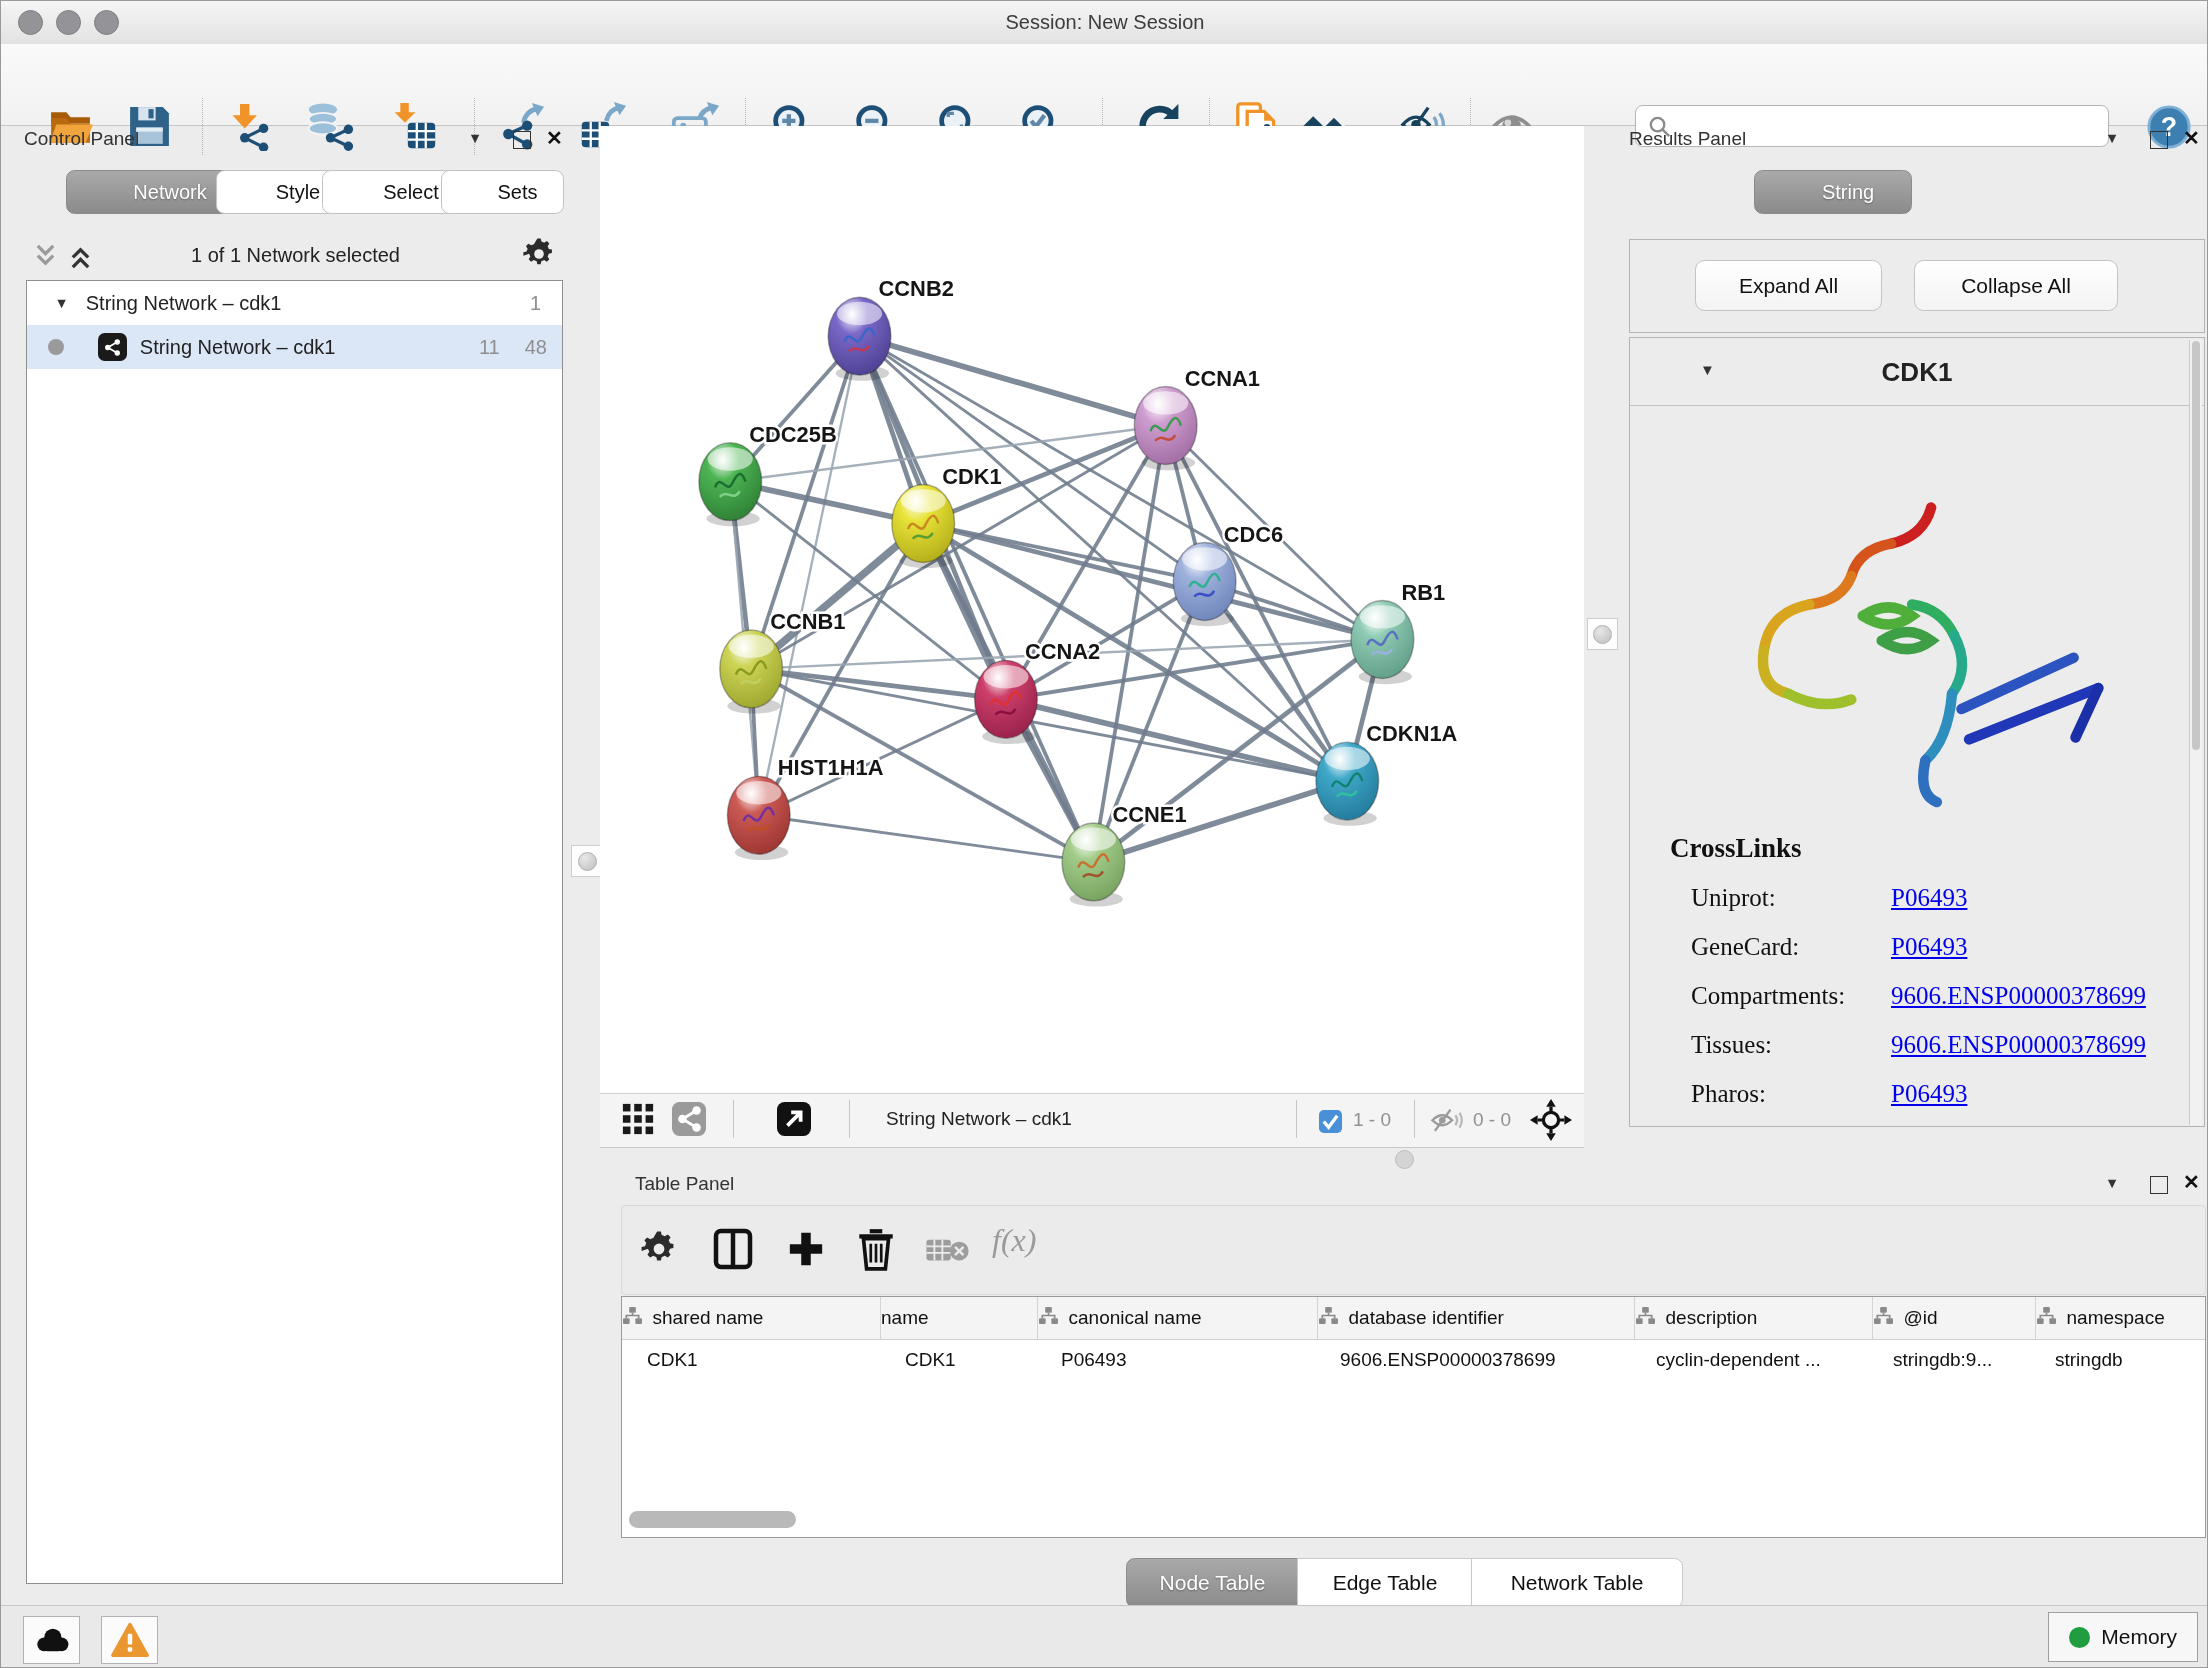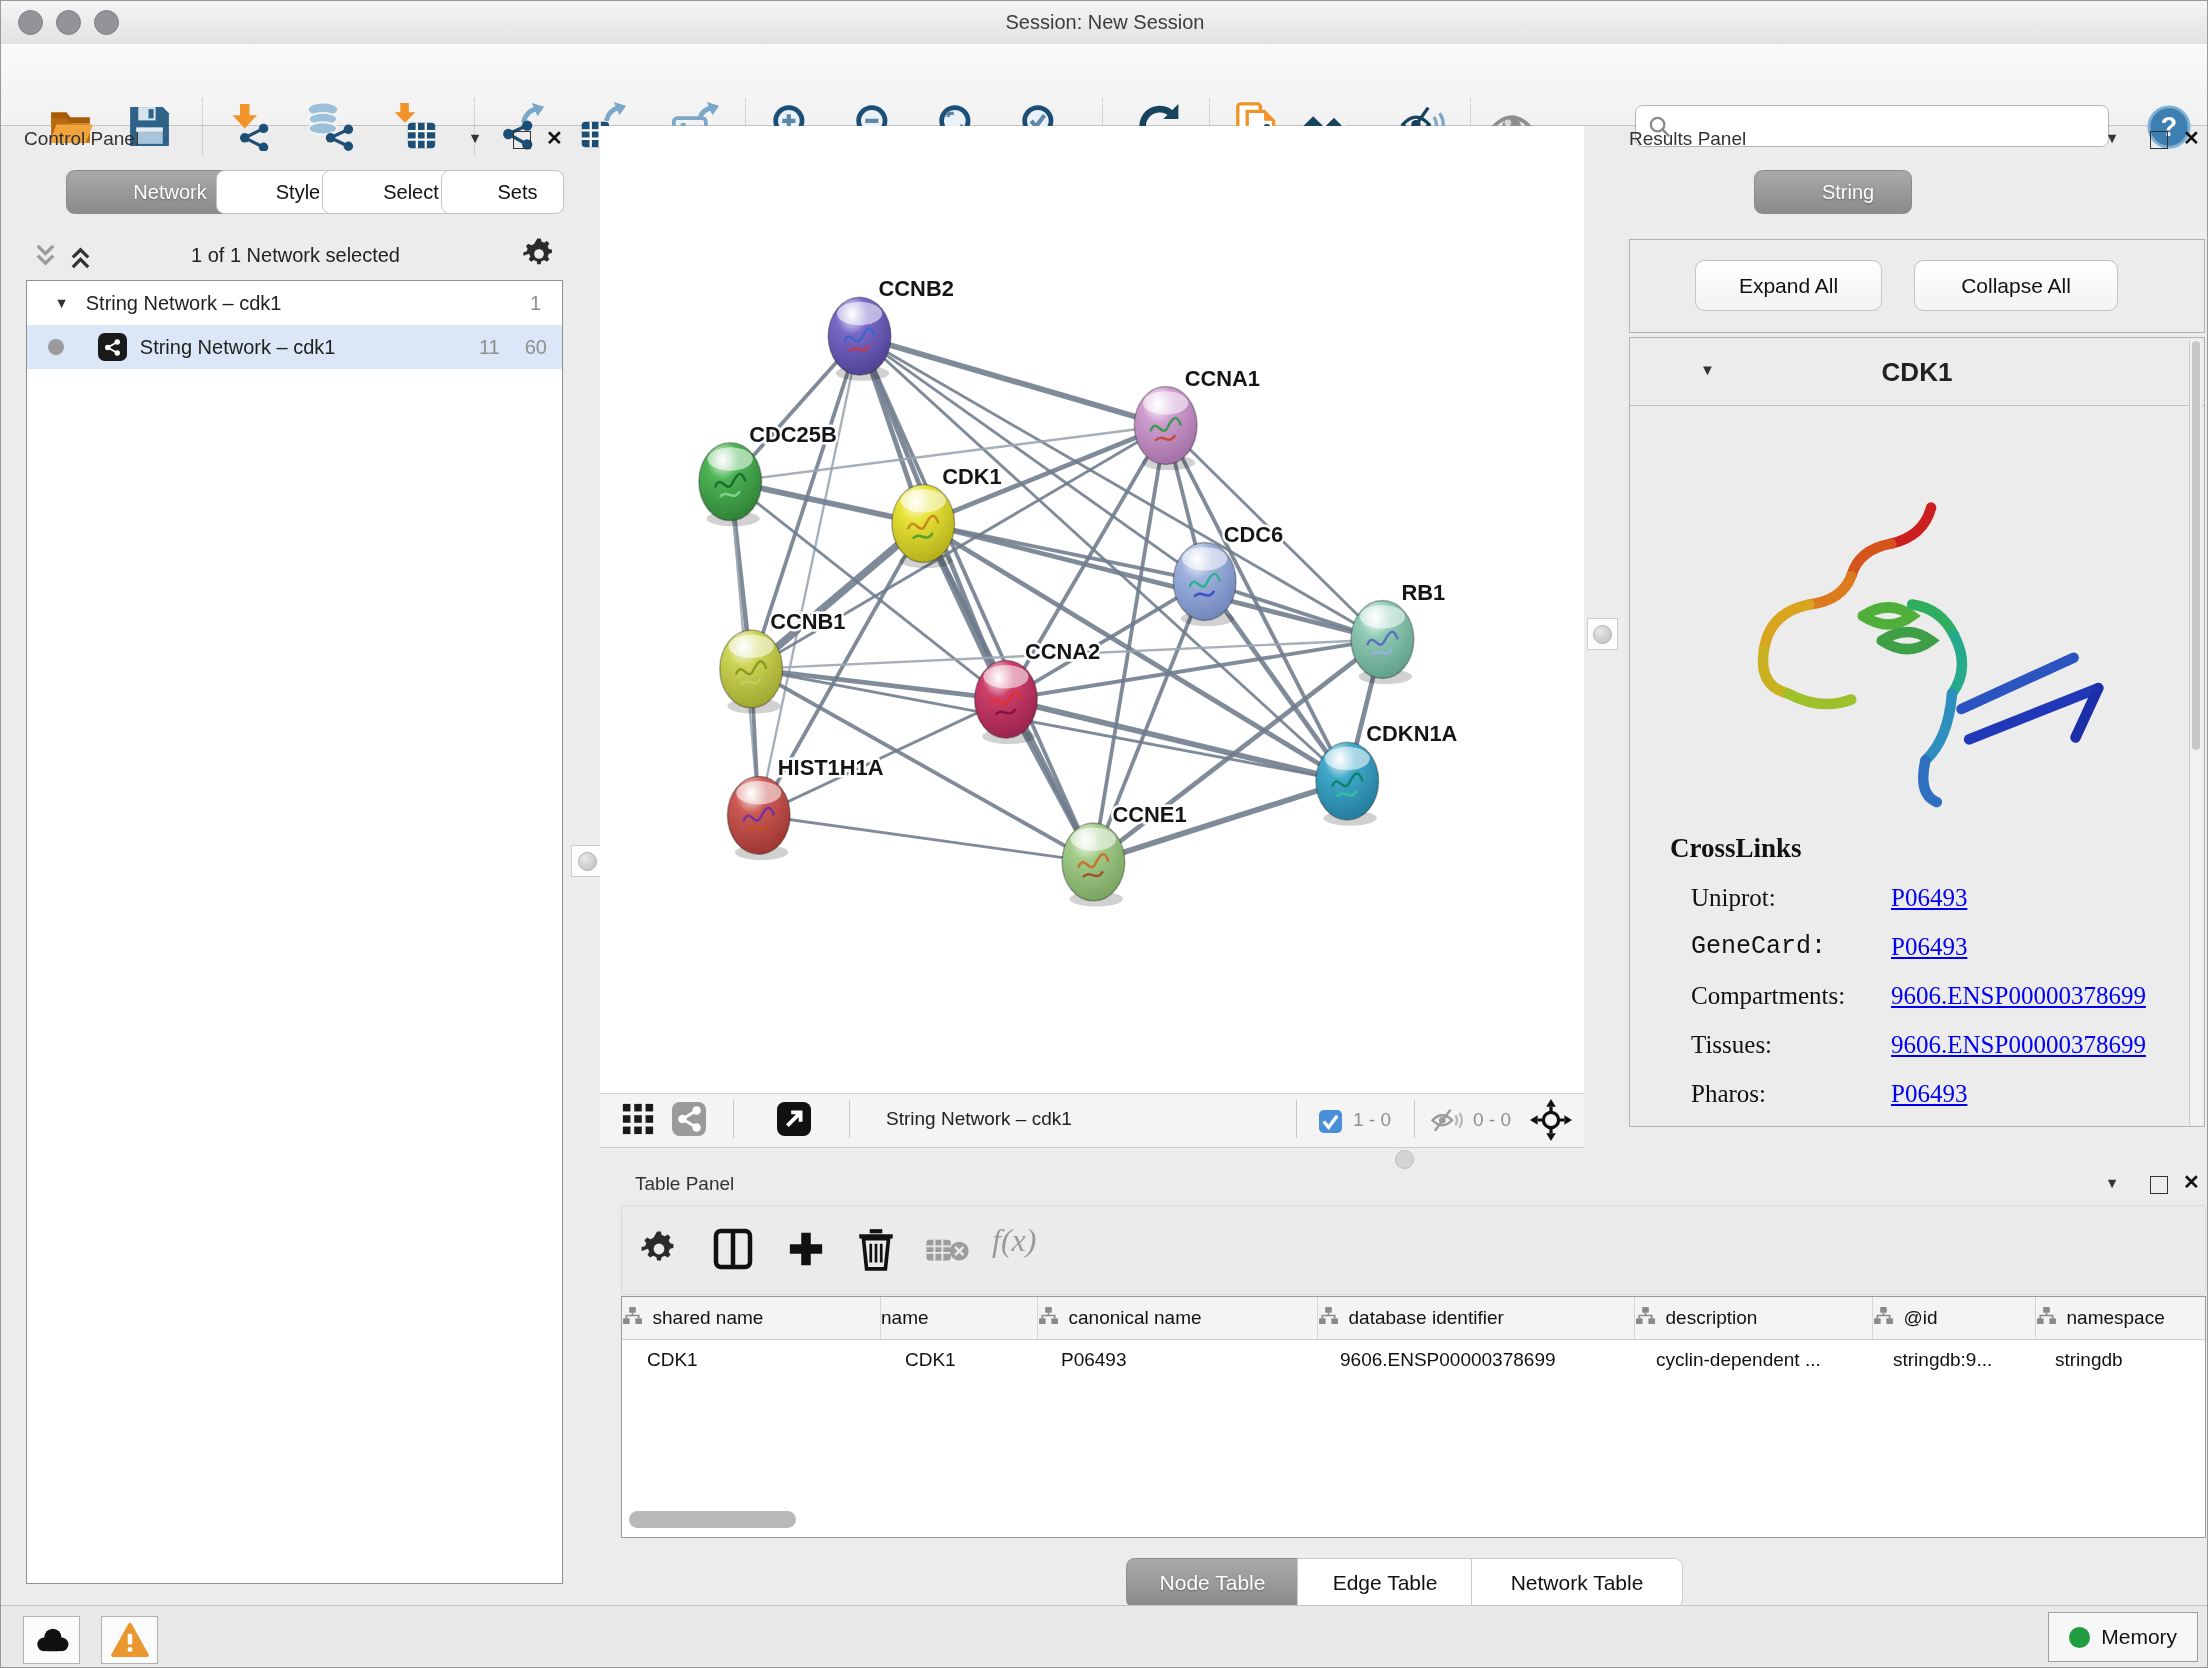--- a/index.html
+++ b/index.html
@@ -252,21 +252,21 @@
       <span class="badge" style="margin-left:34px">
         <svg width="19" height="19" viewBox="0 0 28 28">
             <circle cx="7" cy="14" r="4" fill="#fff"></circle>
         <circle cx="21" cy="6" r="4" fill="#fff"></circle>
             <circle cx="21" cy="22" r="4" fill="#fff"></circle>
         <path d="M7 14L21 6M7 14l14 8" stroke="#fff" stroke-width="2.6" fill="none"></path>
           </svg>
       </span>
       <span style="margin-left:13.3px">String Network – cdk1</span>
       <span class="cnt" style="margin-left:auto">11</span>
-      <span class="cnt" style="margin-left:25px;margin-right:15px">60</span>
+      <span class="cnt" style="margin-left:25px;margin-right:15px">48</span>
     </div>
   </div>
 
   <div class="abs gutterhandle" style="left:570px;top:844px;width:30px;height:30px">
       <div class="gdot"></div>
     </div>
 
   <div id="netcanvas" class="abs">
     <svg id="netsvg" width="984" height="967" viewBox="0 0 1035 1017">
         <defs>
@@ -552,21 +552,21 @@
         <path d="M444 218l-24 52" stroke="#1b2fa8"></path>
       </g>
     </svg>
     <div class="abs serif" style="left:40px;top:495px;font-size:27px;font-weight:bold;color:#111">CrossLinks</div>
     <div id="xlinks" class="abs" style="left:61px;top:535px;width:476px">
         <div style="display: flex; height: 49px; align-items: center;">
           <span class="serif xl-label" style="width: 200px;">Uniprot:</span>
           <span class="serif xl-link">P06493</span>
         </div>
         <div style="display: flex; height: 49px; align-items: center;">
-          <span class="serif xl-label" style="width: 200px; font-family: Liberation Mono, monospace;">GeneCard:</span>
+          <span class="serif xl-label" style="width: 200px;">GeneCard:</span>
           <span class="serif xl-link">P06493</span>
         </div>
         <div style="display: flex; height: 49px; align-items: center;">
           <span class="serif xl-label" style="width: 200px;">Compartments:</span>
           <span class="serif xl-link">9606.ENSP00000378699</span>
         </div>
         <div style="display: flex; height: 49px; align-items: center;">
           <span class="serif xl-label" style="width: 200px;">Tissues:</span>
           <span class="serif xl-link">9606.ENSP00000378699</span>
         </div>

